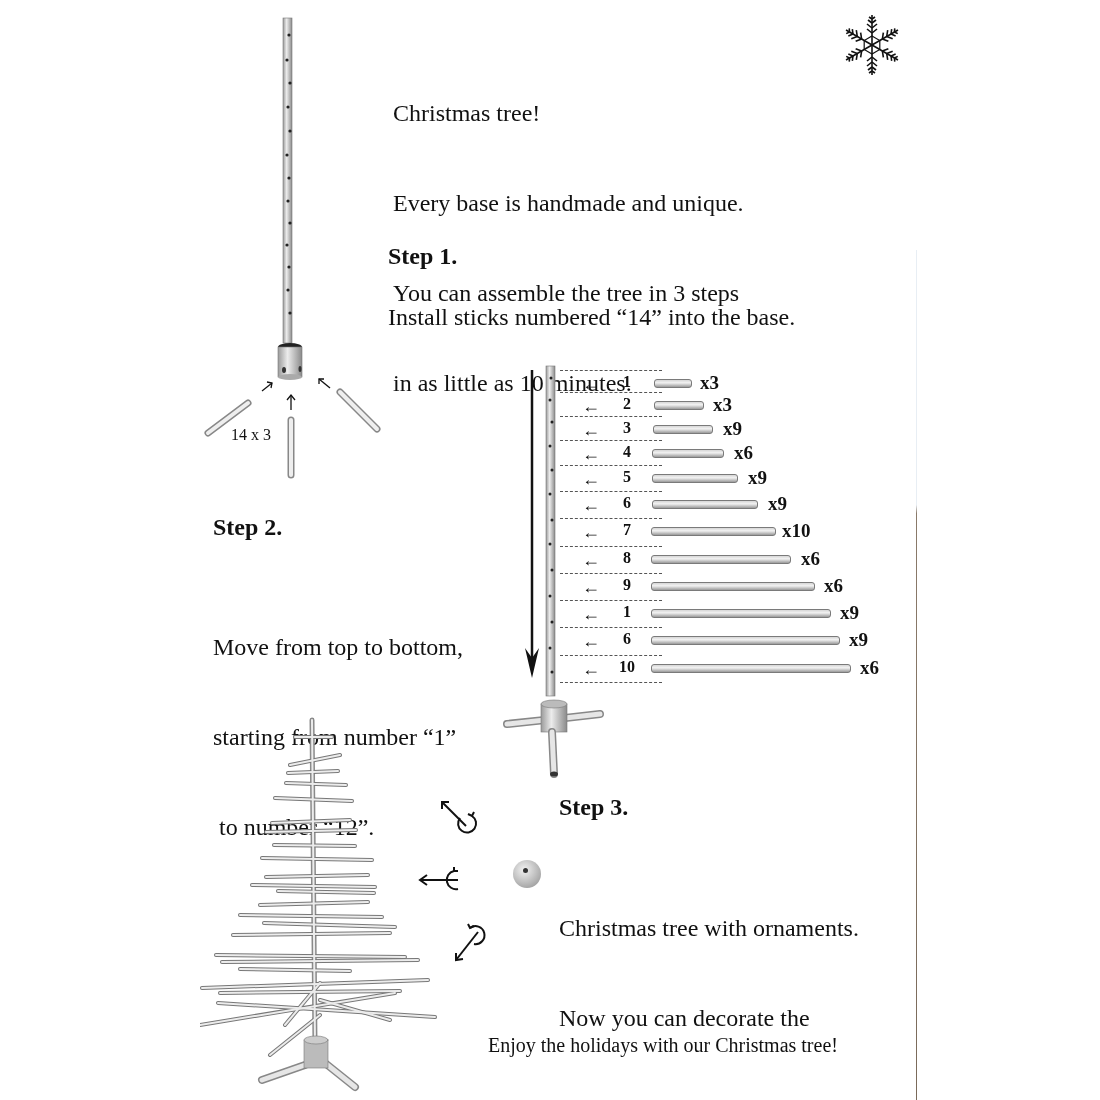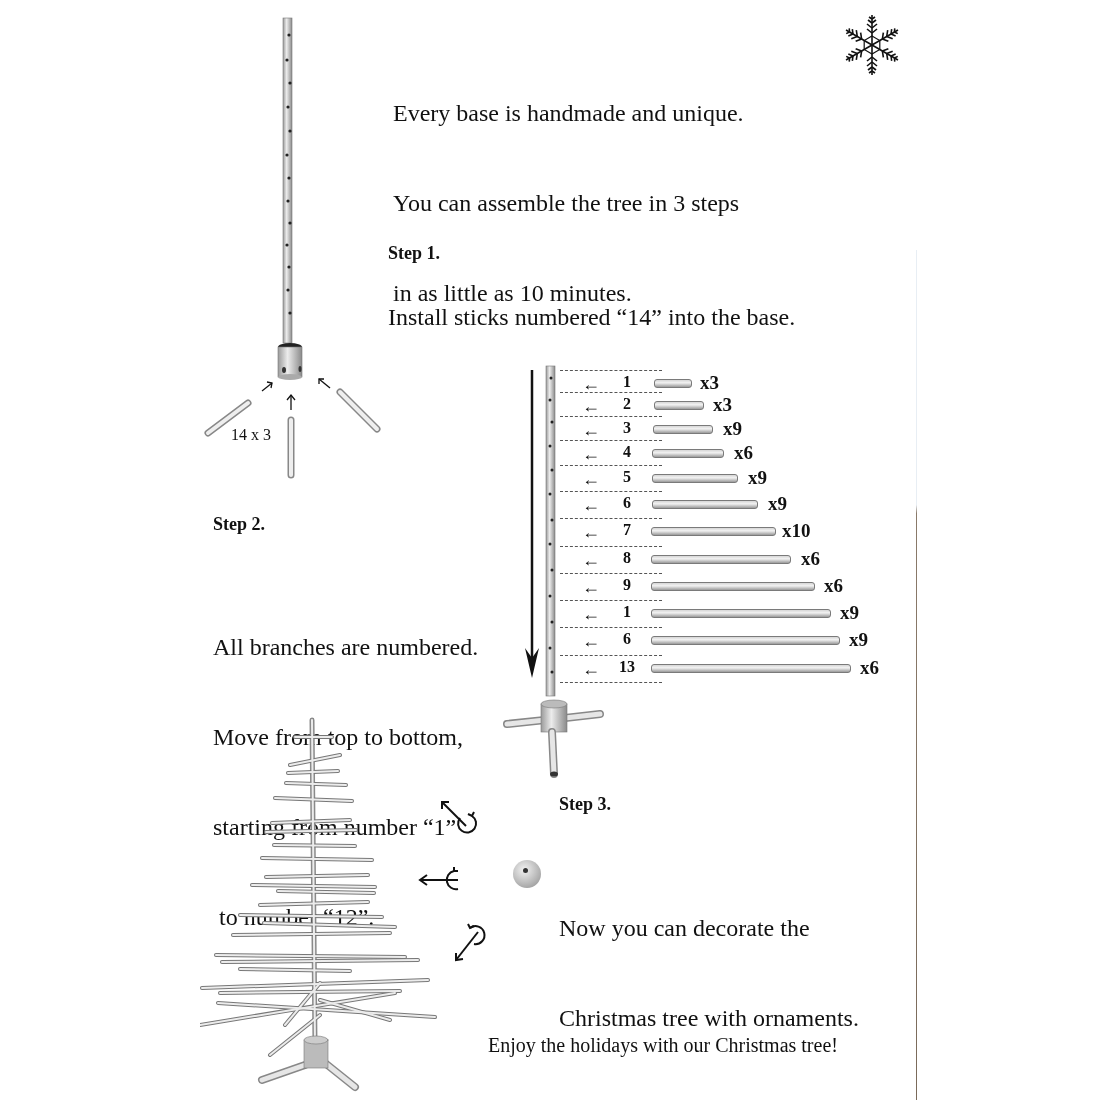--- a/index.html
+++ b/index.html
@@ -1,20 +1,20 @@
 <!DOCTYPE html>
 <html><head>
 <meta charset="utf-8">
 <style>
   html, body { margin: 0; padding: 0; background: #ffffff; }
   body { width: 1100px; height: 1100px; position: relative; overflow: hidden;
          font-family: "Liberation Serif", "DejaVu Serif", serif; color: #111; }
   .abs { position: absolute; }
   .para { font-size: 24px; line-height: 30px; white-space: pre; }
-  .step-title { font-size: 18px; font-weight: bold; }
+  .step-title { font-size: 24px; font-weight: bold; }
   .divider { position: absolute; left: 916px; top: 250px; width: 1px; height: 850px;
              background: linear-gradient(#e8eef4 0%, #e8eef4 30%, #8a7a6a 31%, #7a6a5a 100%); }
   .rows-row { position: absolute; left: 560px; height: 26px; width: 330px; }
   .rows-row .dotline { position: absolute; left: 0; top: 0; width: 102px; border-top: 1px dashed #555; }
   .rows-row .arrow { position: absolute; left: 22px; top: 4px; font-size: 18px; }
   .rows-row .num { position: absolute; left: 56px; top: 3px; font-size: 16px; font-weight: bold; width: 22px; text-align: center; }
   .rows-row .stick { position: absolute; top: 9px; height: 7px; border-radius: 3px;
                      background: linear-gradient(#d6d6d6, #f2f2f2 40%, #9a9a9a); border: 1px solid #7a7a7a; }
   .rows-row .qty { position: absolute; top: 2px; font-size: 19px; font-weight: bold; }
   .rows-end { position: absolute; left: 560px; width: 102px; border-top: 1px dashed #555; }
@@ -40,20 +40,21 @@
       <use href="#arm" transform="rotate(120)"></use>
       <use href="#arm" transform="rotate(180)"></use>
       <use href="#arm" transform="rotate(240)"></use>
       <use href="#arm" transform="rotate(300)"></use>
       <polygon points="0,-9 7.8,-4.5 7.8,4.5 0,9 -7.8,4.5 -7.8,-4.5" stroke-width="1.2"></polygon>
     </g>
   </svg>
 </div>
 
 <div class="abs para" style="left:393px; top:38px;">
+  <div>Christmas tree!</div>
   <div>Every base is handmade and unique.</div>
   <div>You can assemble the tree in 3 steps</div>
   <div>in as little as 10 minutes.</div>
 </div>
 
 <div class="abs" style="left:200px; top:15px; width:200px; height:470px;">
   <svg width="200" height="470" viewBox="0 0 200 470">
     <defs>
       <linearGradient id="wood" x1="0" x2="1">
         <stop offset="0" stop-color="#9a9a9a"></stop>
@@ -106,21 +107,20 @@
     <line x1="91" y1="405" x2="91" y2="460" stroke="#eee" stroke-width="4" stroke-linecap="round"></line>
   </svg>
 </div>
 <div class="abs" style="left:231px; top:426px; font-size:16px;">14 x 3</div>
 
 <div class="abs step-title" style="left:388px; top:243px;">Step 1.</div>
 <div class="abs para" style="left:388px; top:302px;">Install sticks numbered “14” into the base.</div>
 
 <div class="abs step-title" style="left:213px; top:514px;text-align:right;">Step 2.</div>
 <div class="abs para" style="left:213px; top:572px;">
-  <div>All branches are numbered.</div>
   <div>Move from top to bottom,</div>
   <div>starting from number “1”</div>
   <div> to number “12”.</div>
 </div>
 
 <div class="abs" style="left:522px; top:368px; width:20px; height:312px;">
   <svg width="20" height="312">
       <line x1="10" y1="2" x2="10" y2="300" stroke="#111" stroke-width="2.5"></line>
     <polygon points="3,280 10,310 17,280 10,290" fill="#111"></polygon>
     </svg>
@@ -231,21 +231,21 @@
   <div class="rows-row" style="top:627px;">
     <div class="dotline"></div>
       <span class="arrow">←</span>
     <span class="num">6</span>
     <span class="stick" style="left:91px; width:187px;"></span>
     <span class="qty" style="left:289px;">x9</span>
   </div>
   <div class="rows-row" style="top:655px;">
     <div class="dotline"></div>
       <span class="arrow">←</span>
-    <span class="num">13</span>
+    <span class="num">10</span>
     <span class="stick" style="left:91px; width:198px;"></span>
     <span class="qty" style="left:300px;">x6</span>
   </div>
   <div class="rows-end" style="top:682px;"></div>
 </div>
 
 <div class="abs" style="left:200px; top:715px; width:250px; height:380px;">
   <svg width="250" height="380" viewBox="0 0 250 380">
     <g stroke-linecap="round">
       <g stroke="#8a8a8a" stroke-width="5">
@@ -350,21 +350,21 @@
     </svg>
 </div>
 
 <div class="abs" style="left:513px; top:860px; width:28px; height:28px; border-radius:50%;
             background: radial-gradient(circle at 40% 35%, #f2f2f2, #b5b5b5 60%, #8a8a8a);">
   <div style="position:absolute; left:10px; top:8px; width:5px; height:5px; border-radius:50%; background:#333;"></div>
 </div>
 
 <div class="abs step-title" style="left:559px; top:794px;">Step 3.</div>
 <div class="abs para" style="left:559px; top:853px;">
+  <div>Christmas tree with ornaments.</div>
   <div>Now you can decorate the</div>
-  <div>Christmas tree with ornaments.</div>
   <div>You can use any decorations</div>
   
 </div>
 
 <div class="abs" style="left:488px; top:1034px; font-size:20px;">Enjoy the holidays with our Christmas tree!</div>
 
 <div class="divider"></div>
 
 </body></html>

